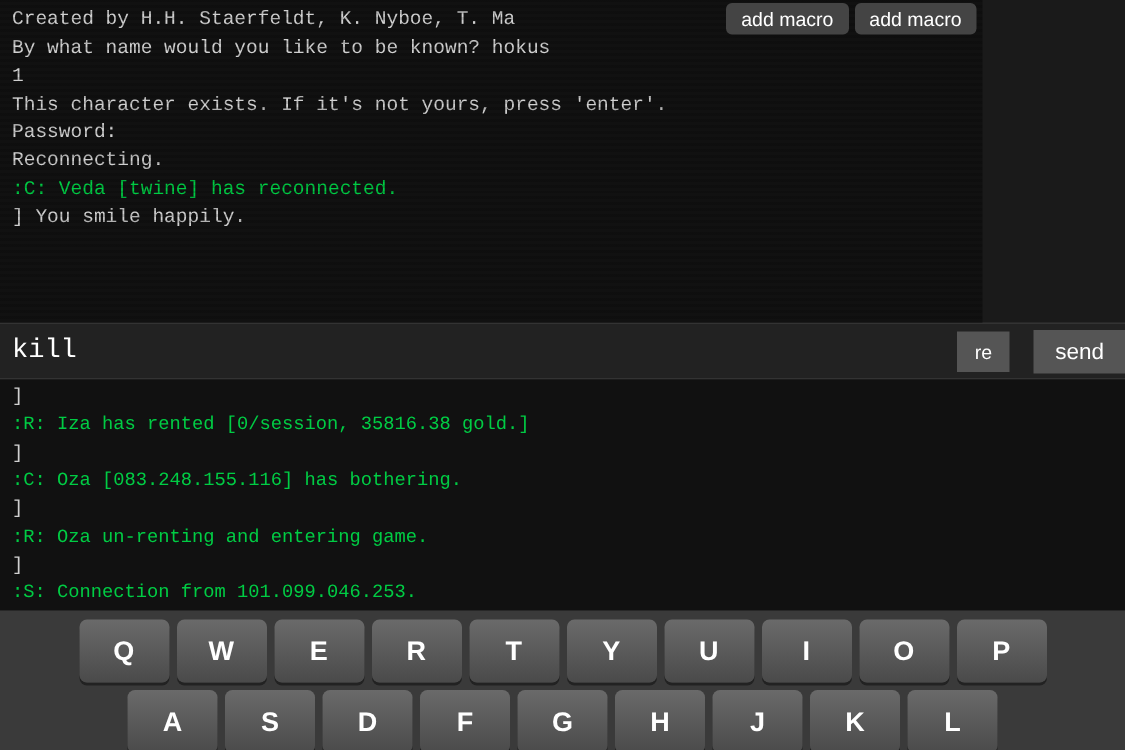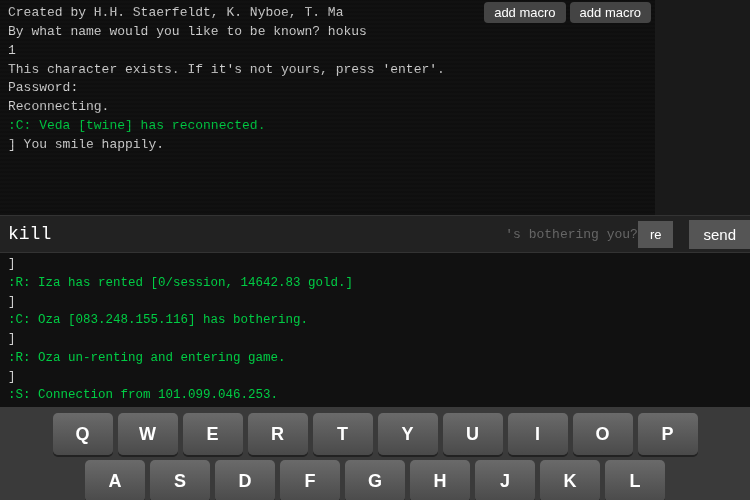--- a/index.html
+++ b/index.html
@@ -174,29 +174,28 @@
         <div class="line-white">Password:</div>
         <div class="line-white">Reconnecting.</div>
         <div class="line-green">:C: Veda [twine] has reconnected.</div>
         <div class="line-white">] You smile happily.</div>
       </div>
   </div>
 </div>
 
 <div id="input-bar">
   <input id="input-field" type="text" value="kill" style="color: rgb(255, 255, 255); caret-color: rgb(34, 136, 255);">
-  <span id="input-hint">'s bothering you?</span>
   <button id="re-btn">re</button>
   <button id="send-btn">send</button>
 </div>
 
 <div id="game-log">
   <div id="game-log-lines">
       <div class="line-white">]</div>
-      <div class="line-green">:R: Iza has rented [0/session, 14642.83 gold.]</div>
+      <div class="line-green">:R: Iza has rented [0/session, 35816.38 gold.]</div>
       <div class="line-white">]</div>
       <div class="line-green">:C: Oza [083.248.155.116] has bothering.</div>
       <div class="line-white">]</div>
       <div class="line-green">:R: Oza un-renting and entering game.</div>
       <div class="line-white">]</div>
       <div class="line-green">:S: Connection from 101.099.046.253.</div>
     </div>
 </div>
 
 <div id="keyboard">

